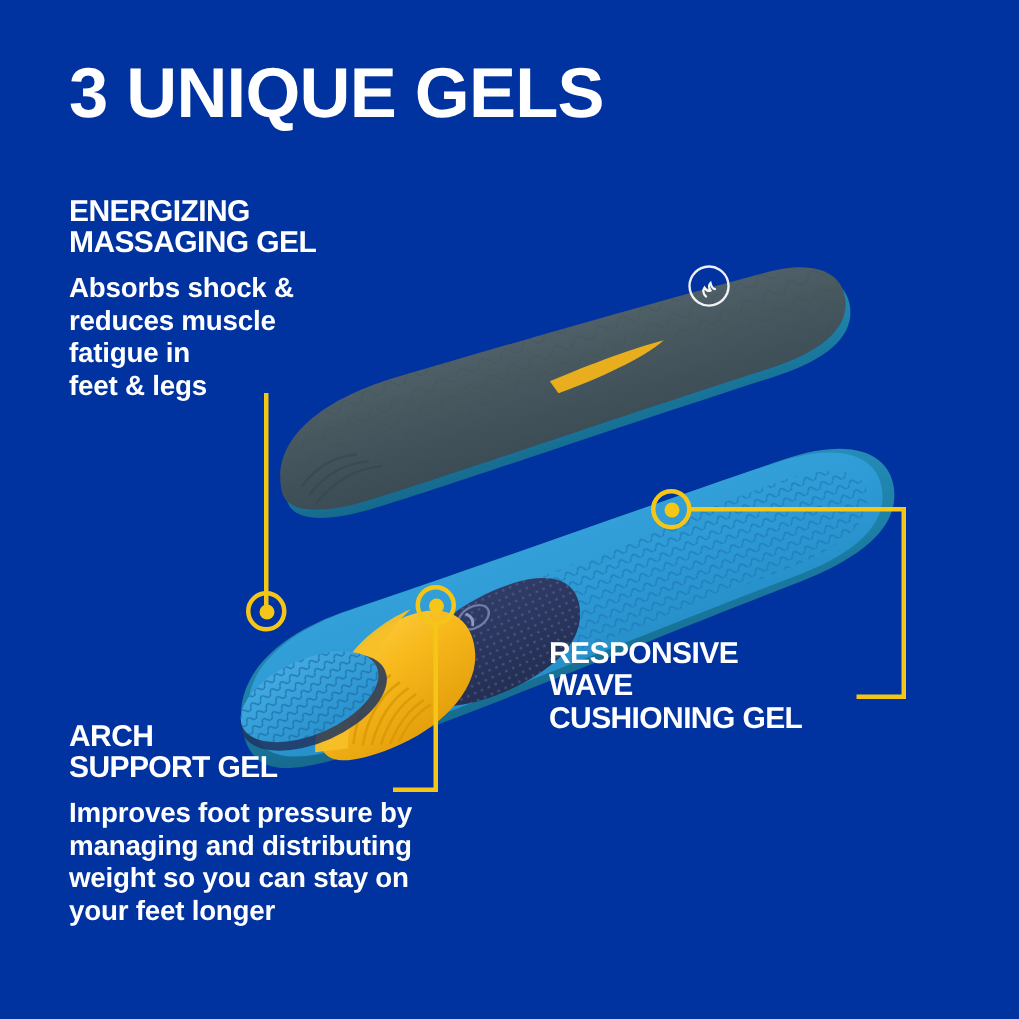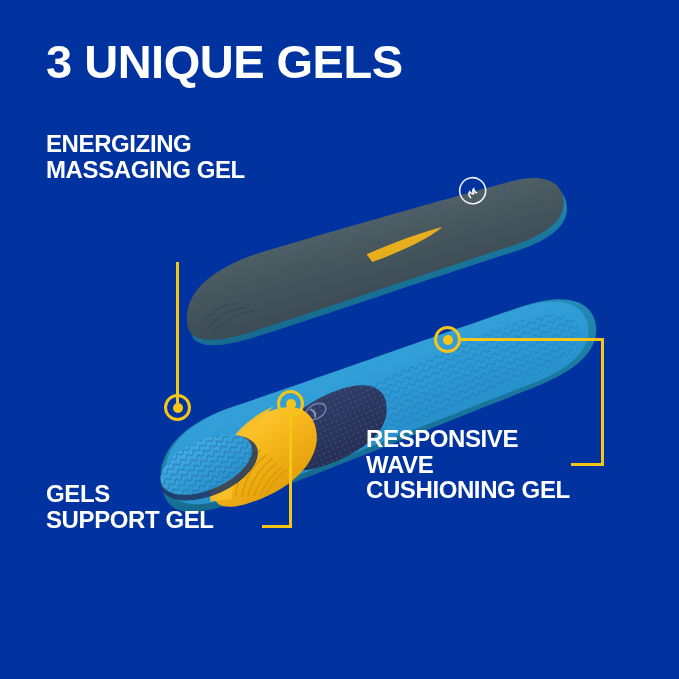--- a/index.html
+++ b/index.html
@@ -14,21 +14,21 @@
   #stage{position:absolute;inset:0;width:679px;height:585px;}
 
   
   .maintitle{
     position:absolute;left:46px;top:38px;
     font-size:47px;font-weight:bold;color:#ffffff;
     letter-spacing:-0.5px;line-height:1.02;white-space:nowrap;
   }
   .block{position:absolute;color:#ffffff;}
   .head{
-    font-size:24px;font-weight:bold;line-height:1.07;
+    font-size:20px;font-weight:bold;line-height:1.07;
     letter-spacing:-0.4px;white-space:pre-line;
   }
   .body{
     font-size:18.5px;font-weight:bold;line-height:1.18;
     letter-spacing:-0.15px;white-space:pre-line;margin-top:7px;
   }
   #blk-energizing{left:46px;top:131px;}
   #blk-arch{left:46px;top:481px;}
   #blk-responsive{left:366px;top:426px;}
 
@@ -218,25 +218,33 @@
   <div class="marker" style="left:434px;top:326px;"></div>
   <div class="lead h" style="left:460px;top:338px;width:144px;"></div>
   <div class="lead v" style="left:601px;top:338px;height:128px;"></div>
   <div class="lead h" style="left:571px;top:463px;width:33px;"></div>
 
   <div class="maintitle">3 UNIQUE GELS</div>
 
   <div class="block" id="blk-energizing">
     <div class="head">ENERGIZING
 MASSAGING GEL</div>
+    <div class="body">Absorbs shock &amp;
+reduces muscle
+fatigue in
+feet &amp; legs</div>
   </div>
 
   <div class="block" id="blk-arch">
-    <div class="head">GELS
+    <div class="head">ARCH
 SUPPORT GEL</div>
+    <div class="body">Improves foot pressure by
+managing and distributing
+weight so you can stay on
+your feet longer</div>
   </div>
 
   <div class="block" id="blk-responsive">
     <div class="head">RESPONSIVE
 WAVE
 CUSHIONING GEL</div>
   </div>
 
 </div>
 

